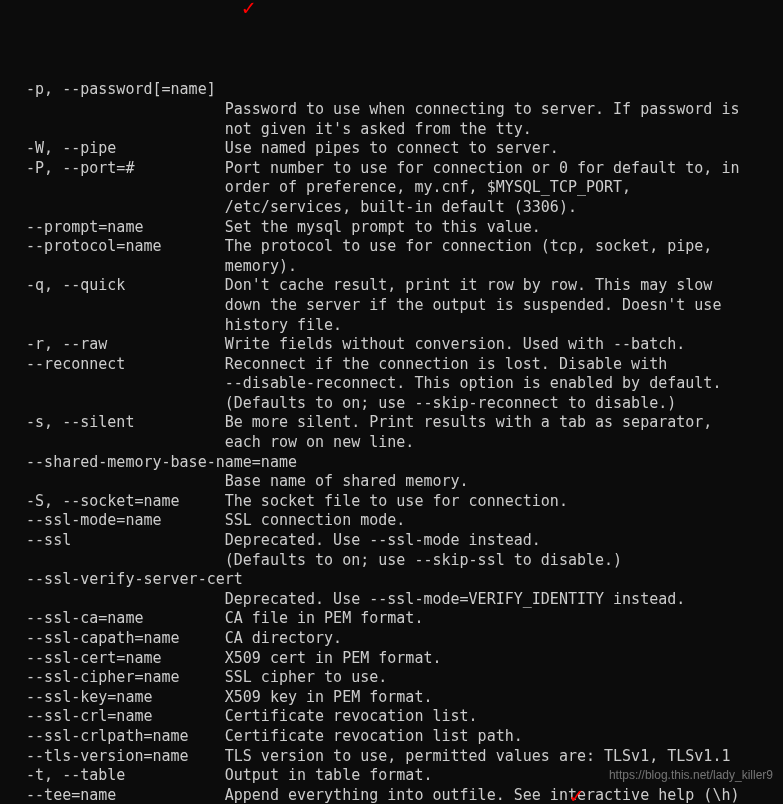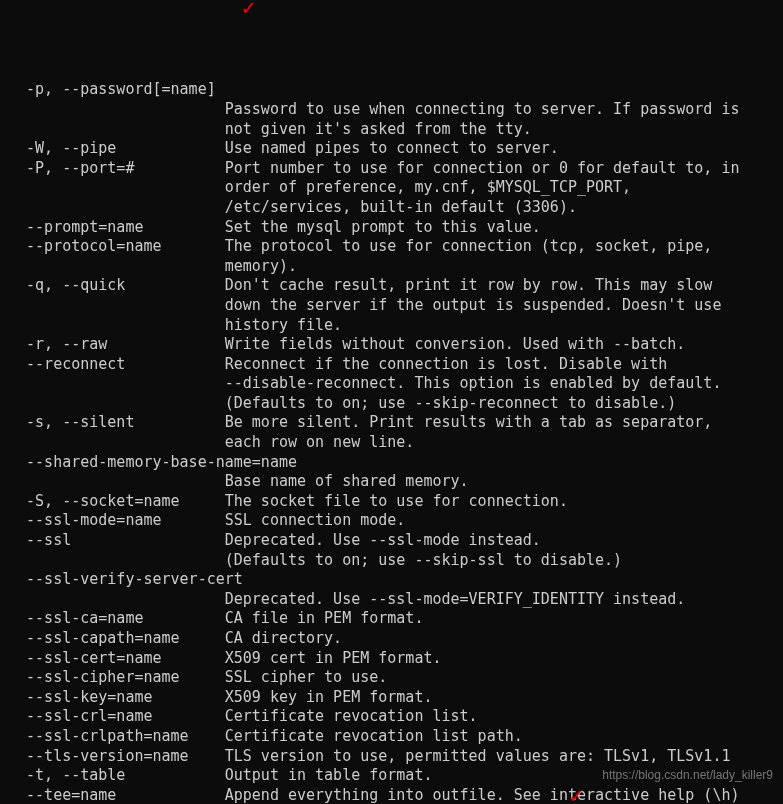--- a/index.html
+++ b/index.html
@@ -86,16 +86,16 @@
   --tls-version=name    TLS version to use, permitted values are: TLSv1, TLSv1.1
   -t, --table           Output in table format.
   --tee=name            Append everything into outfile. See interactive help (\h)
                         also. Does not work in batch mode. Disable with
                         --disable-tee. This option is disabled by default.
   -u, --user=name       User for login if not current user.
 </div>
 
 <span class="check1">✓</span>
 <span class="check2">✓</span>
-<span class="watermark">https://blog.csdn.net/lady_killer9</span>
+<span class="watermark">https://blog.this.net/lady_killer9</span>
 
 
 
 
 </body></html>

